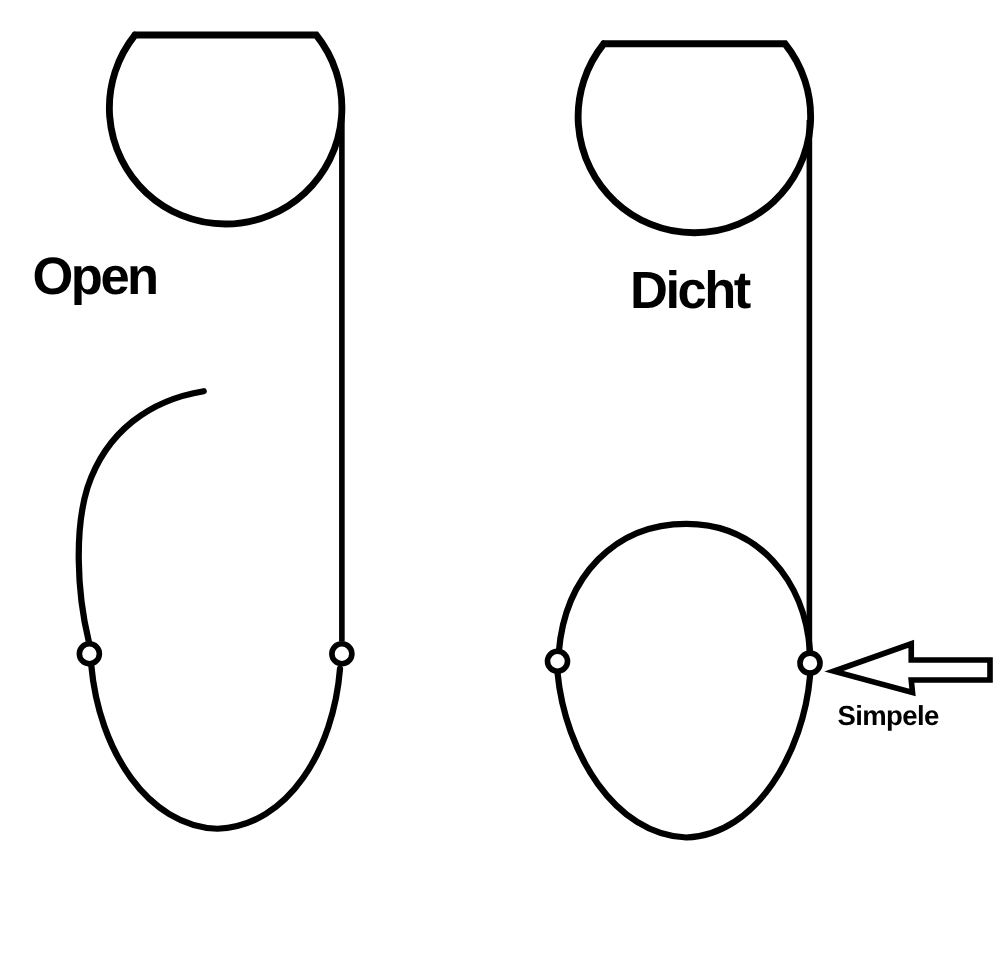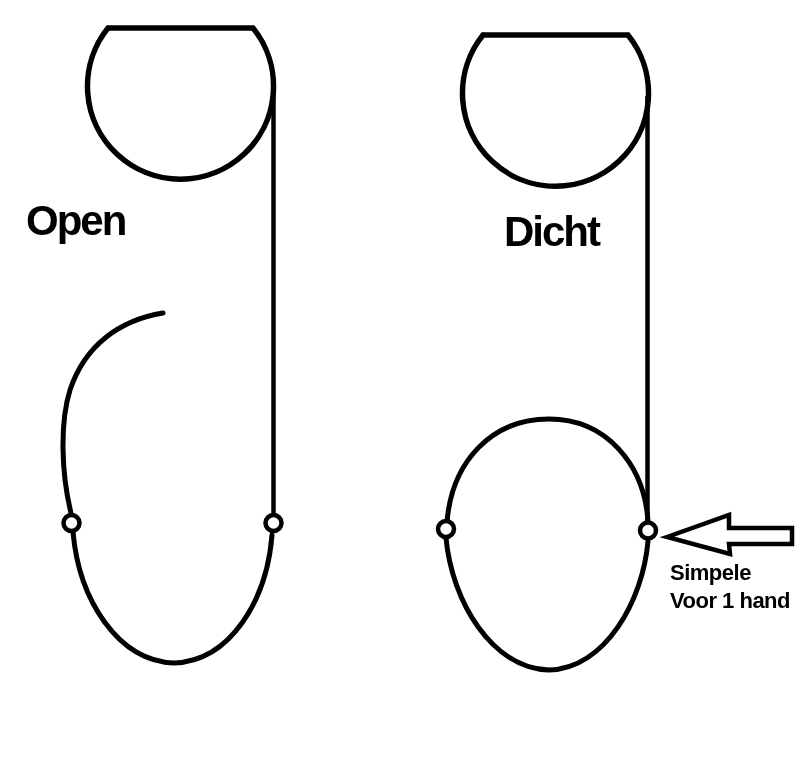--- a/index.html
+++ b/index.html
@@ -84,16 +84,15 @@
       <polygon points="667,537 729,515 729,528 792,528 792,544 729,544 730,554" stroke-width="4.5" stroke="#000000"></polygon>
     </g>
   </svg>
 
   <div class="state-label open-label">Open</div>
 
   <div class="state-label dicht-label">Dicht</div>
 
   <div class="annotation">
     <div>Simpele</div>
-    <div>Voor 1 hand</div>
   </div>
 
 </div>
 
 </body></html>

